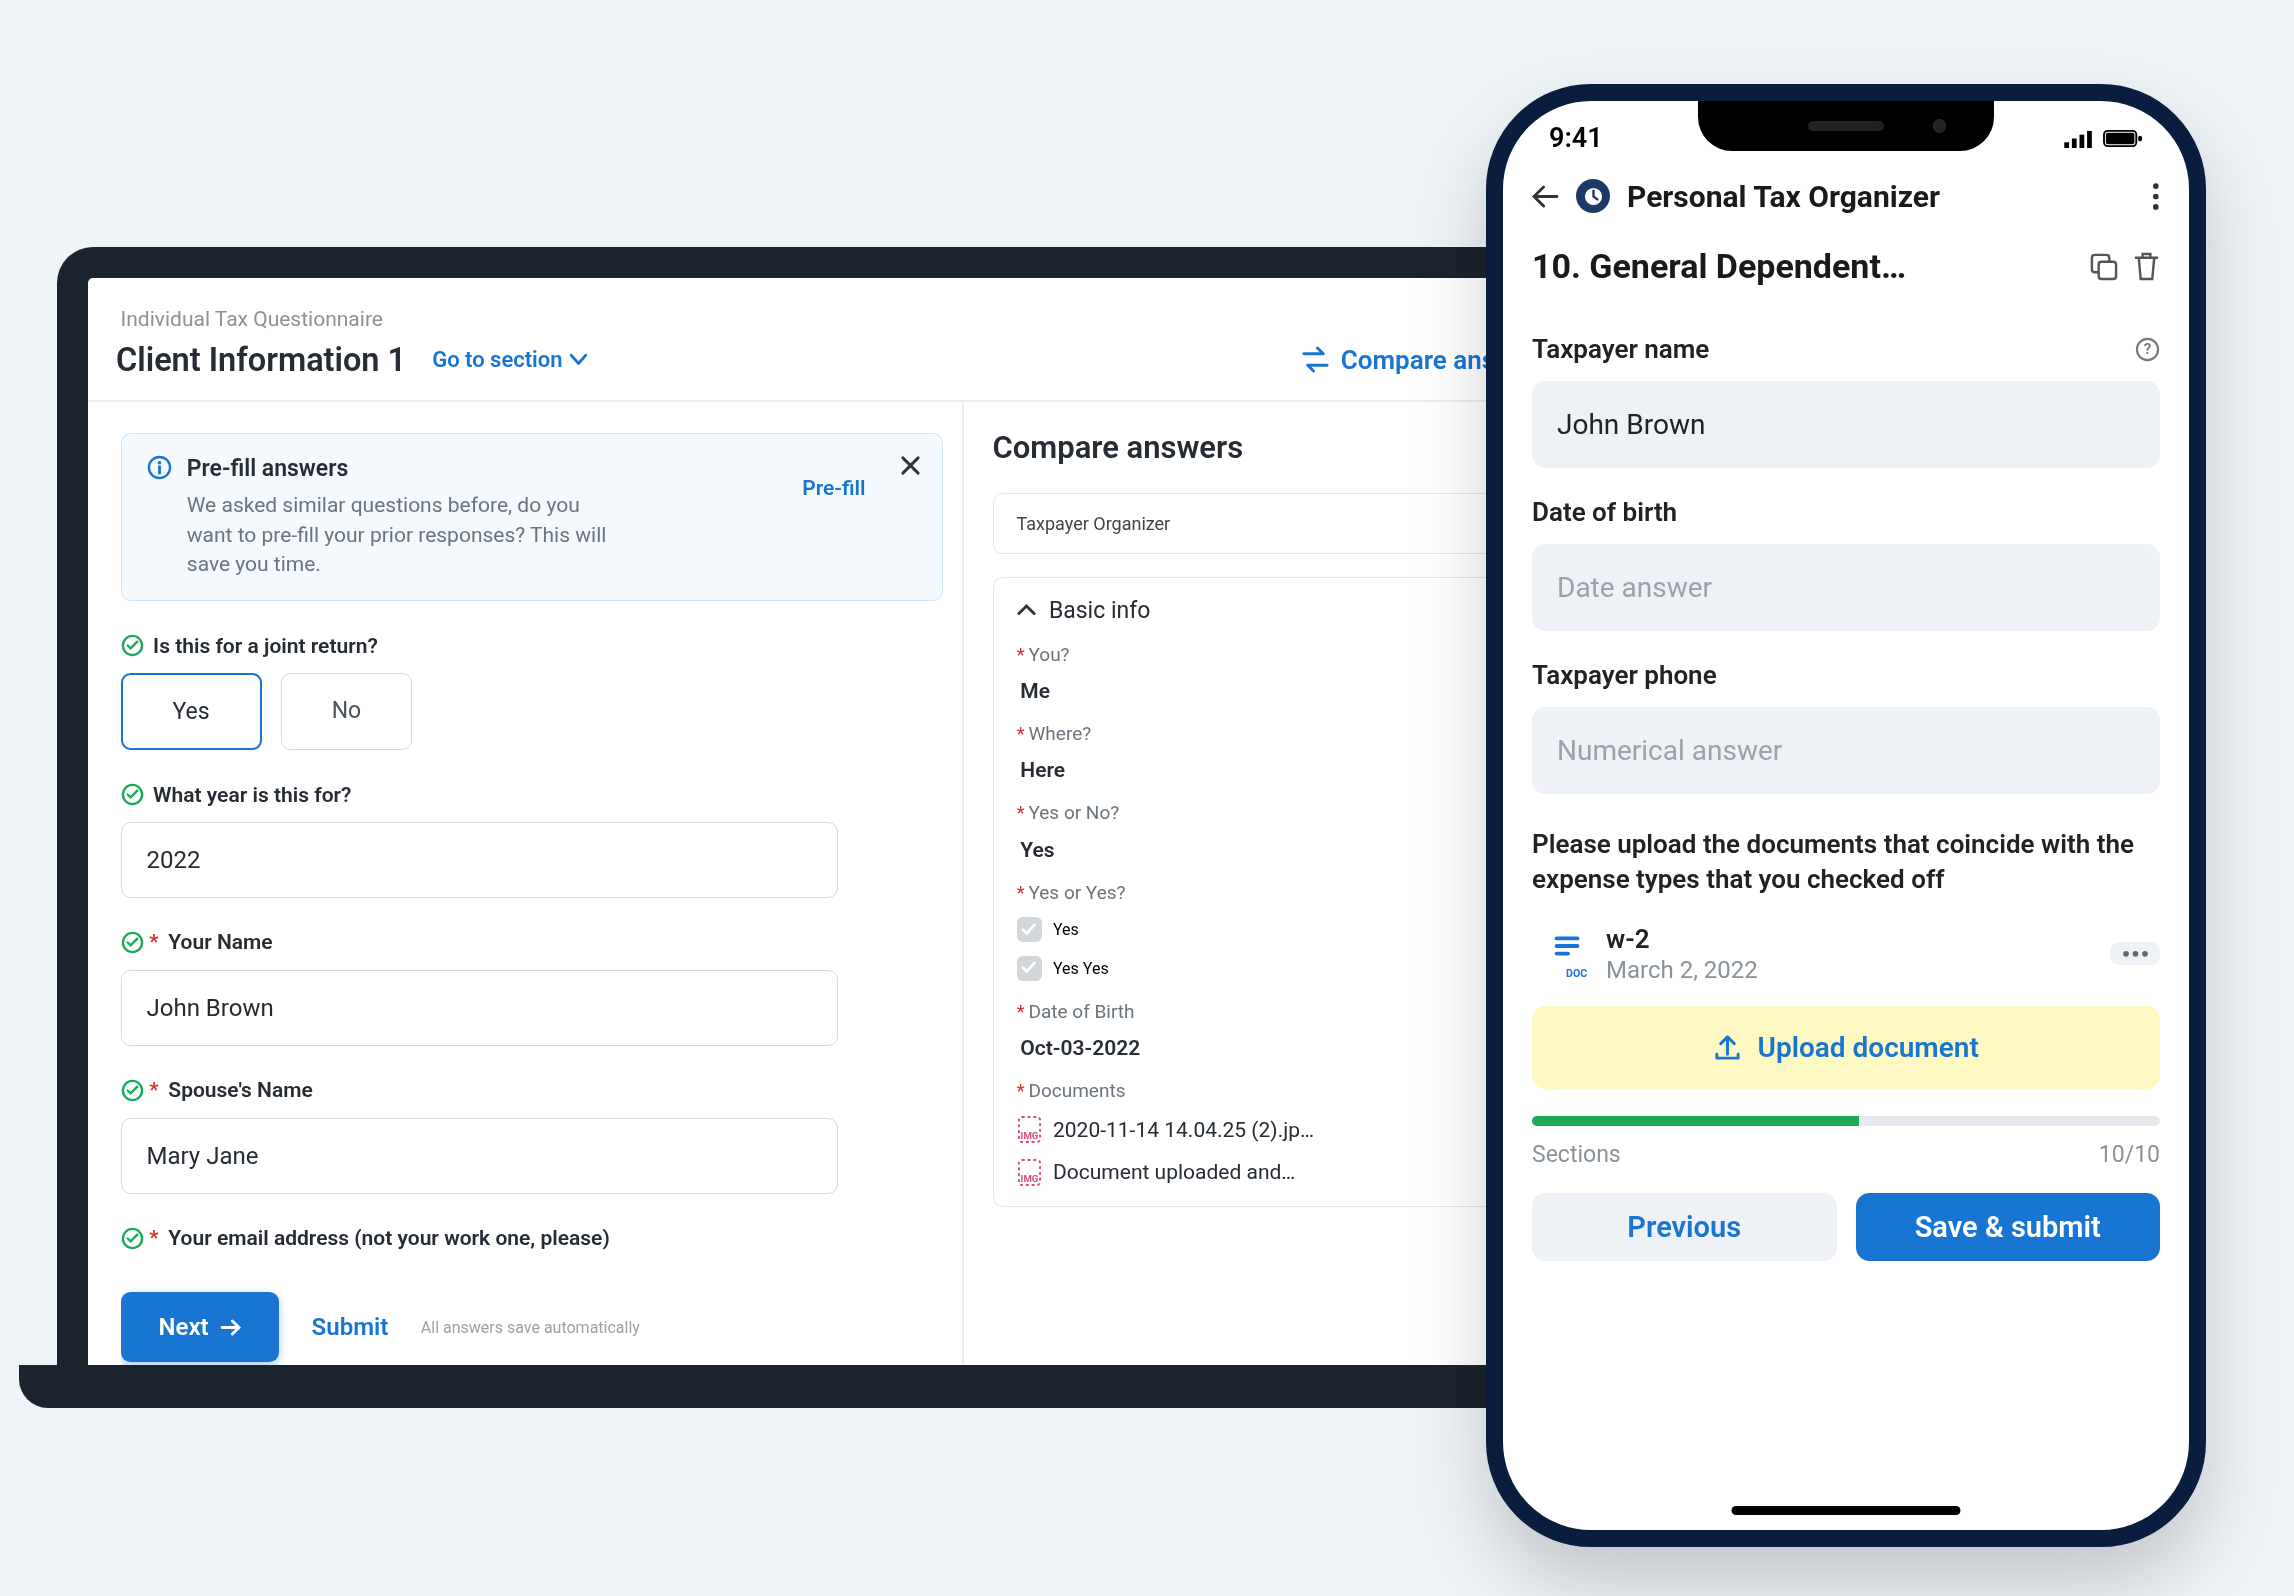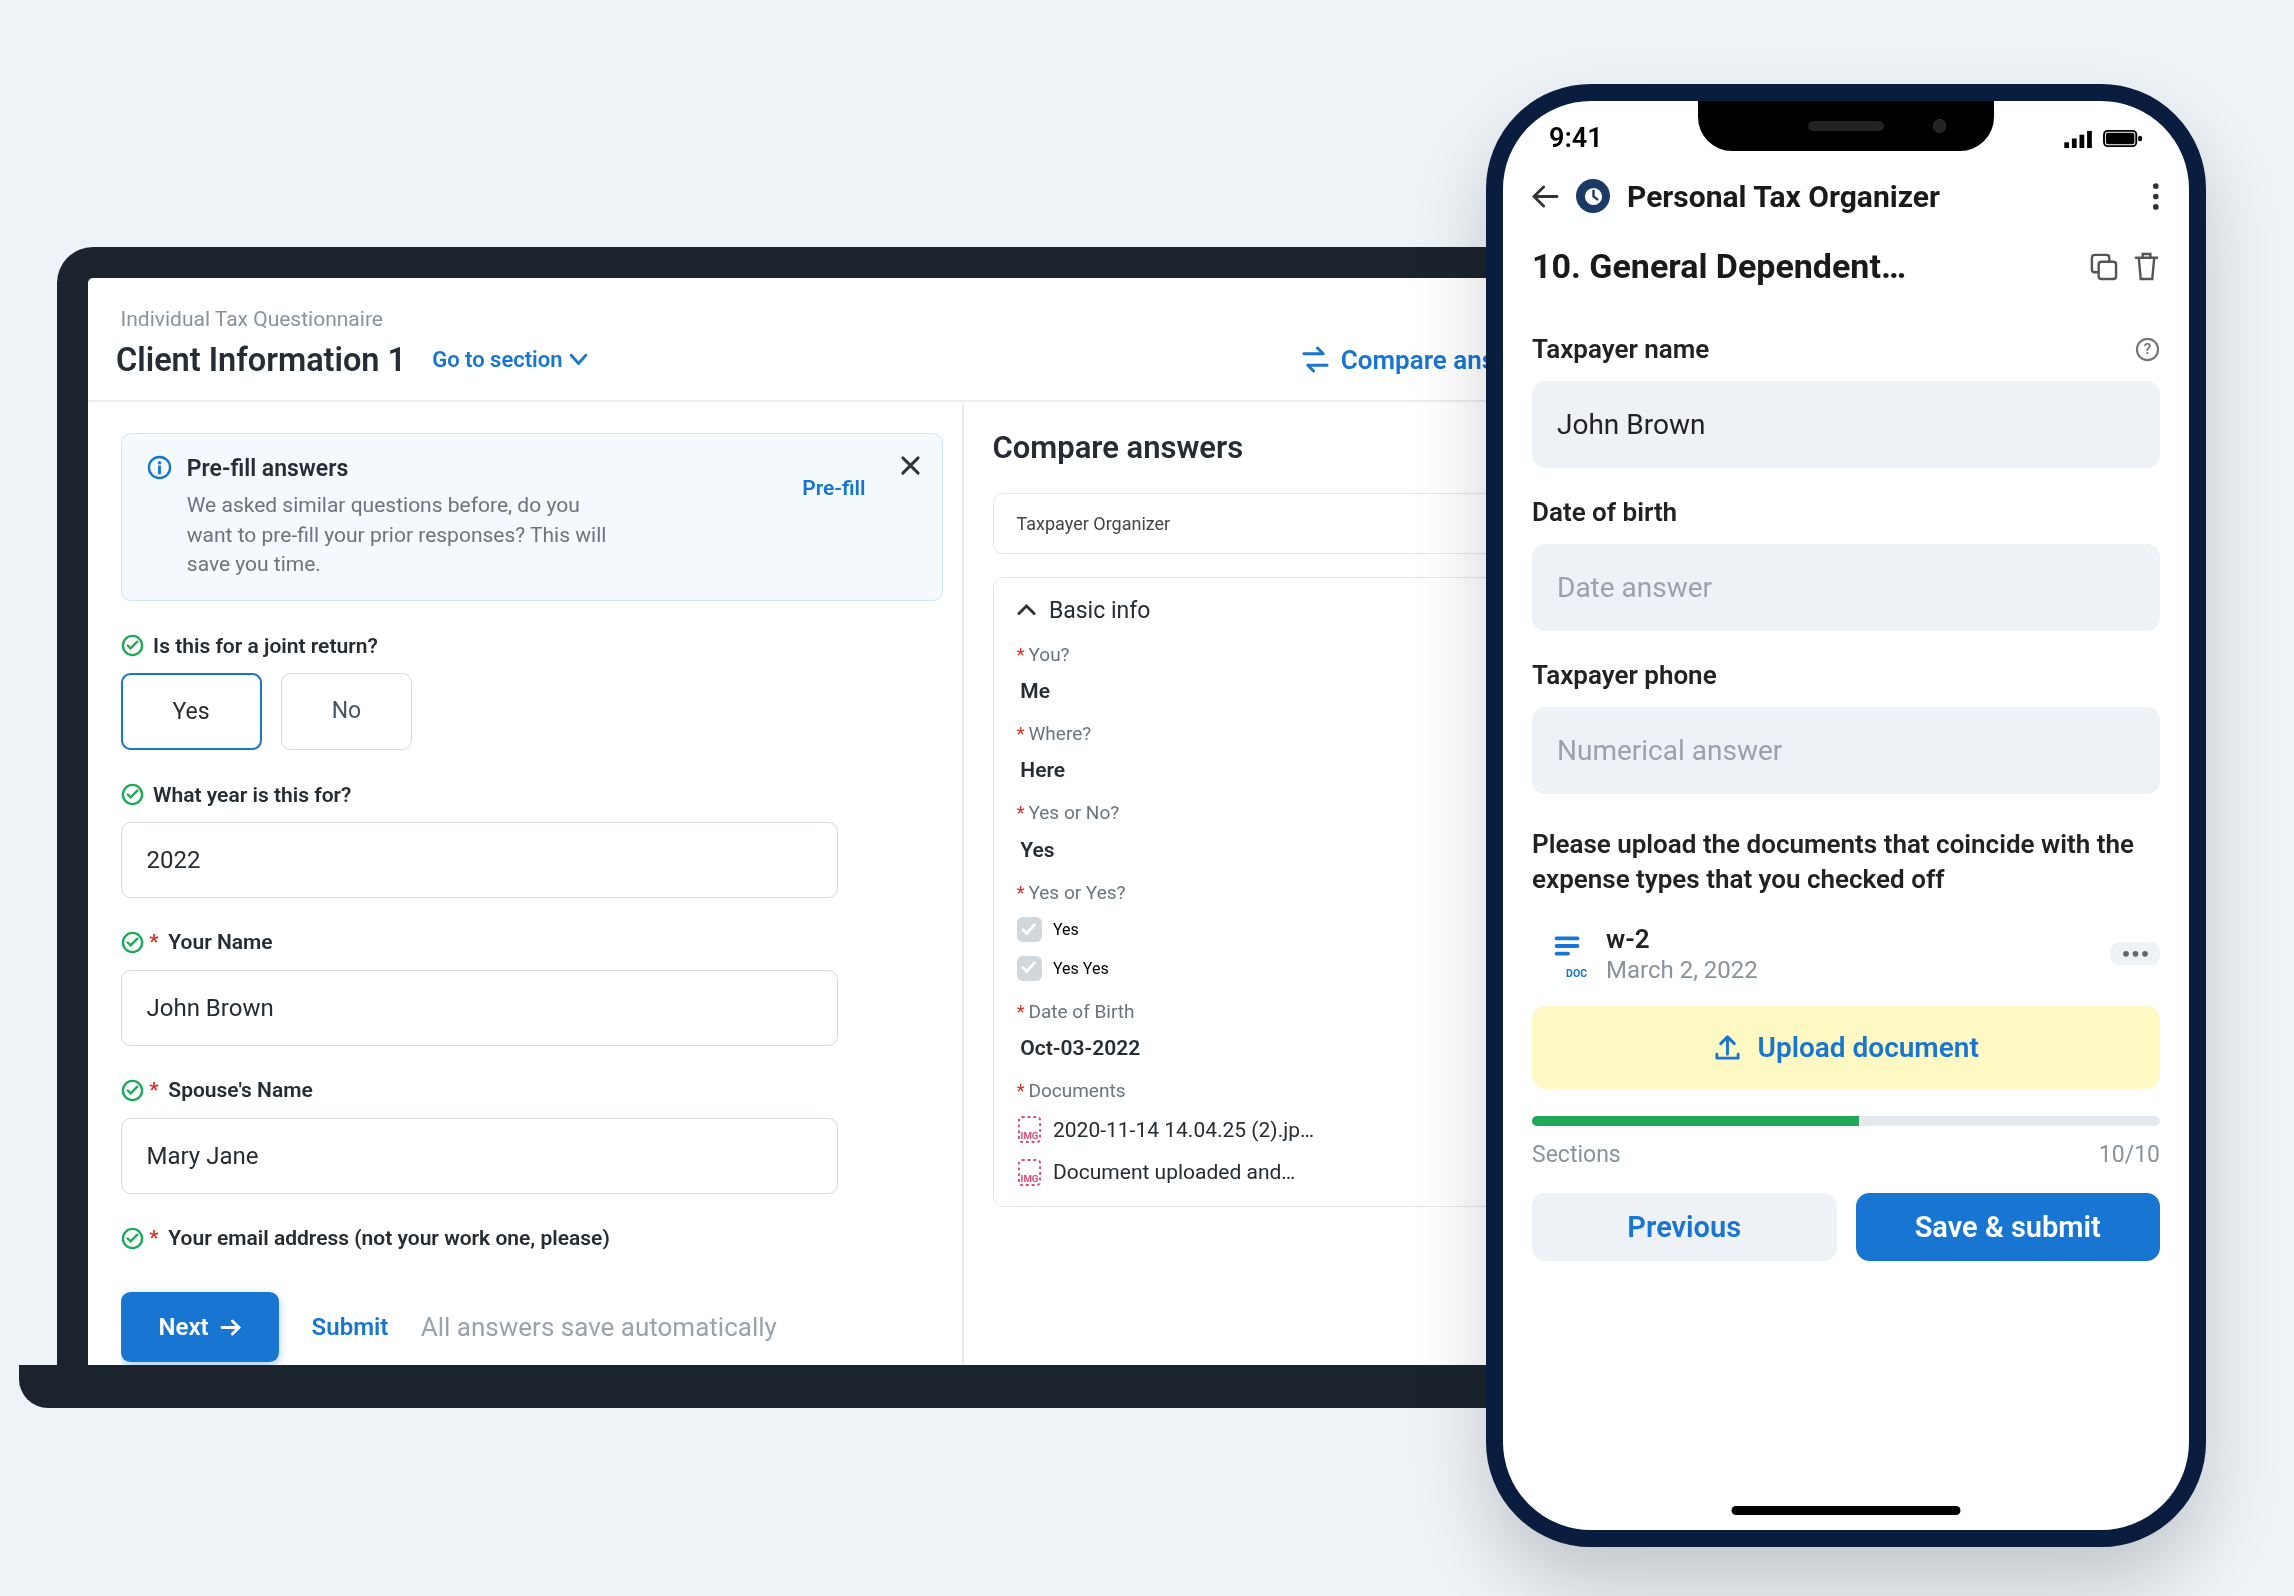--- a/index.html
+++ b/index.html
@@ -29,21 +29,21 @@
   .q-label{display:flex;align-items:center;gap:9.6px;margin:32.5px 0 15.3px;font-size:21px;color:#262c33;font-weight:600;}
   .check-ic{color:#20a85a;}
   .req-star{color:#d93025;margin-left:-3.8px;}
   .pill-row{display:flex;gap:19px;}
   .pill{border:1.9px solid #d5dae0;background:#fff;border-radius:9.6px;padding:23px 50px;font-size:23px;color:#4a535c;cursor:pointer;}
   .pill.active{border:2.9px solid #1875d1;color:#262c33;}
   .text-field{border:1.9px solid #d5dae0;background:#fff;border-radius:9.6px;padding:23px 25px;font-size:24px;color:#262c33;width:717px;}
   .footer-bar{display:flex;align-items:center;gap:32.5px;padding:27px 0;}
   .btn-primary{background:#1875d1;color:#fff;border:none;border-radius:9.6px;padding:21px 38px;font-size:24px;font-weight:600;display:flex;align-items:center;gap:11.5px;cursor:pointer;box-shadow:0 3.8px 9.6px rgba(24,117,209,.35);}
   .btn-link{background:none;border:none;color:#1875d1;font-size:24px;font-weight:600;cursor:pointer;}
-  .muted{color:#9ba2aa;font-size:26px;}
+  .muted{color:#9ba2aa;font-size:16px;}
   .side-title{font-size:31px;font-weight:600;color:#262c33;margin-bottom:27px;}
   .side-field{border:1.9px solid #e3e6ea;border-radius:9.6px;padding:19px 23px;font-size:18px;color:#444;margin-bottom:23px;}
   .accordion{border:1.9px solid #e3e6ea;border-radius:9.6px;padding:19px 23px;}
   .acc-head{display:flex;align-items:center;gap:13.4px;font-size:23px;color:#262c33;cursor:pointer;}
   .acc-body{margin-top:17px;}
   .mini-label{font-size:19px;color:#6b747c;margin-top:19px;}
   .mini-label .star{color:#d93025;margin-right:3.8px;}
   .mini-val{font-size:21px;color:#262c33;font-weight:600;margin-top:13.4px;margin-left:3.8px;}
   .chk{display:flex;align-items:center;gap:11.5px;margin-top:13.4px;}
   .chkbox{width:25px;height:25px;border-radius:5.7px;background:#d2d7dc;display:flex;align-items:center;justify-content:center;}

